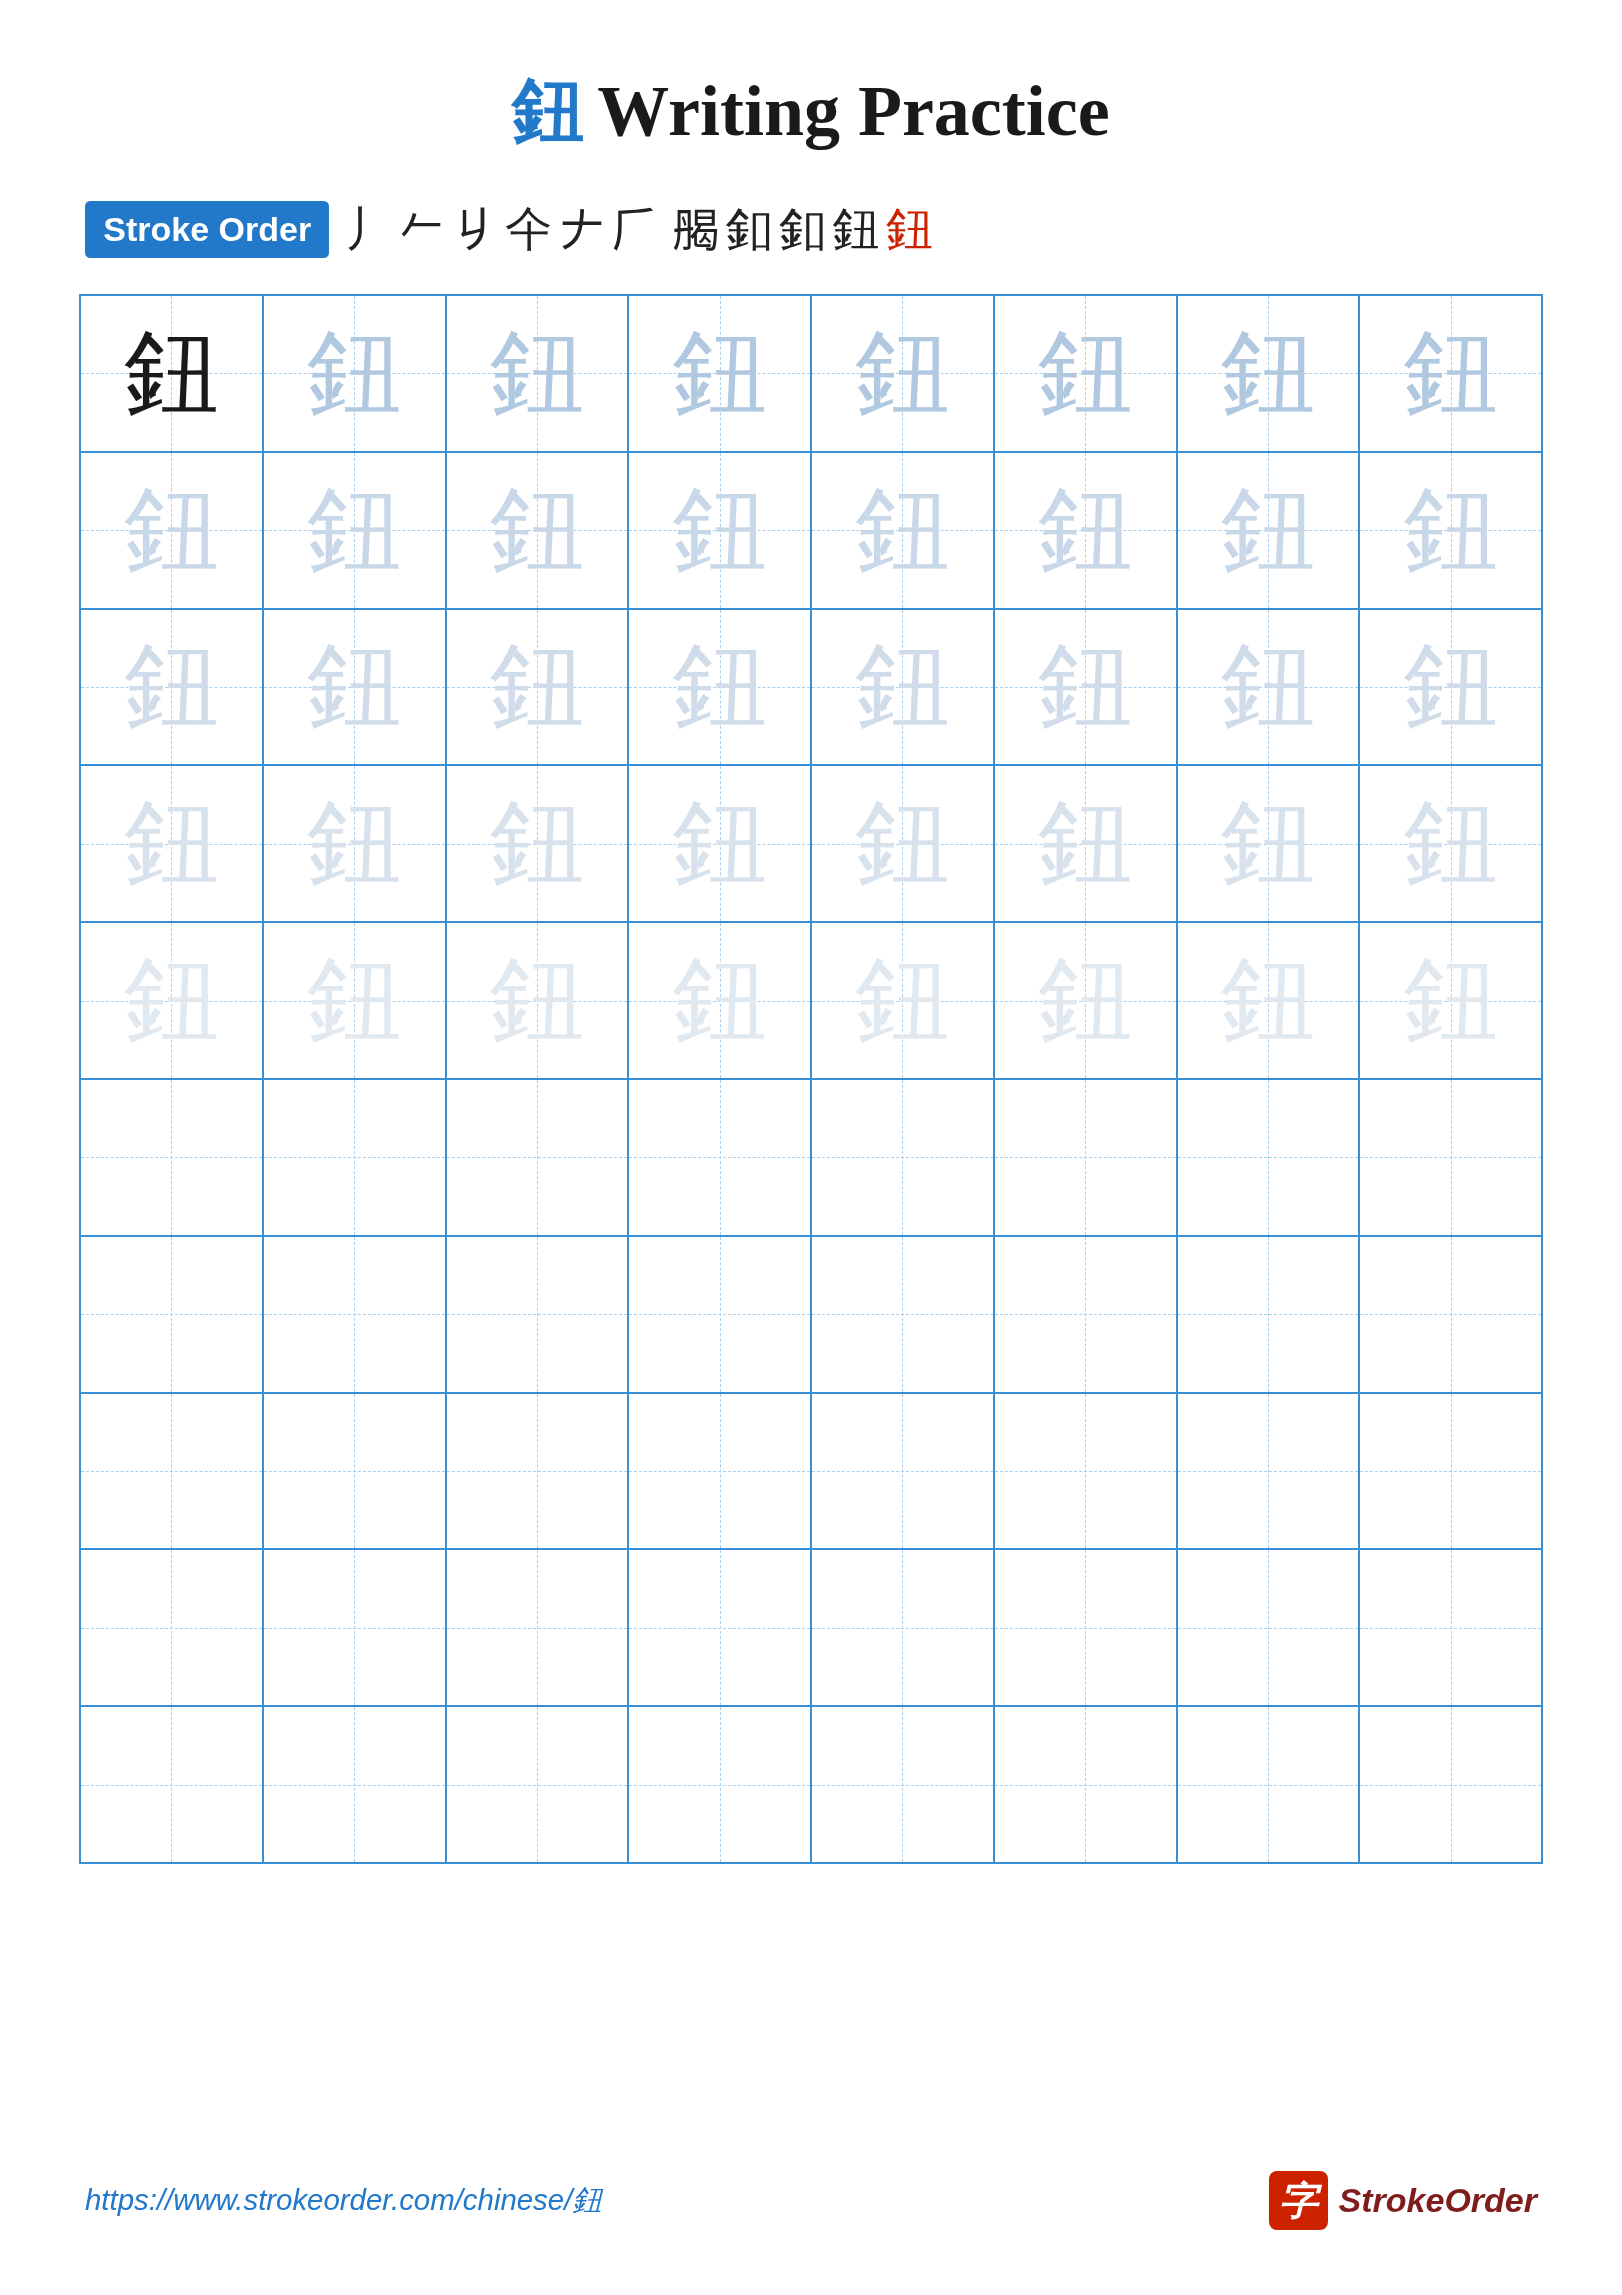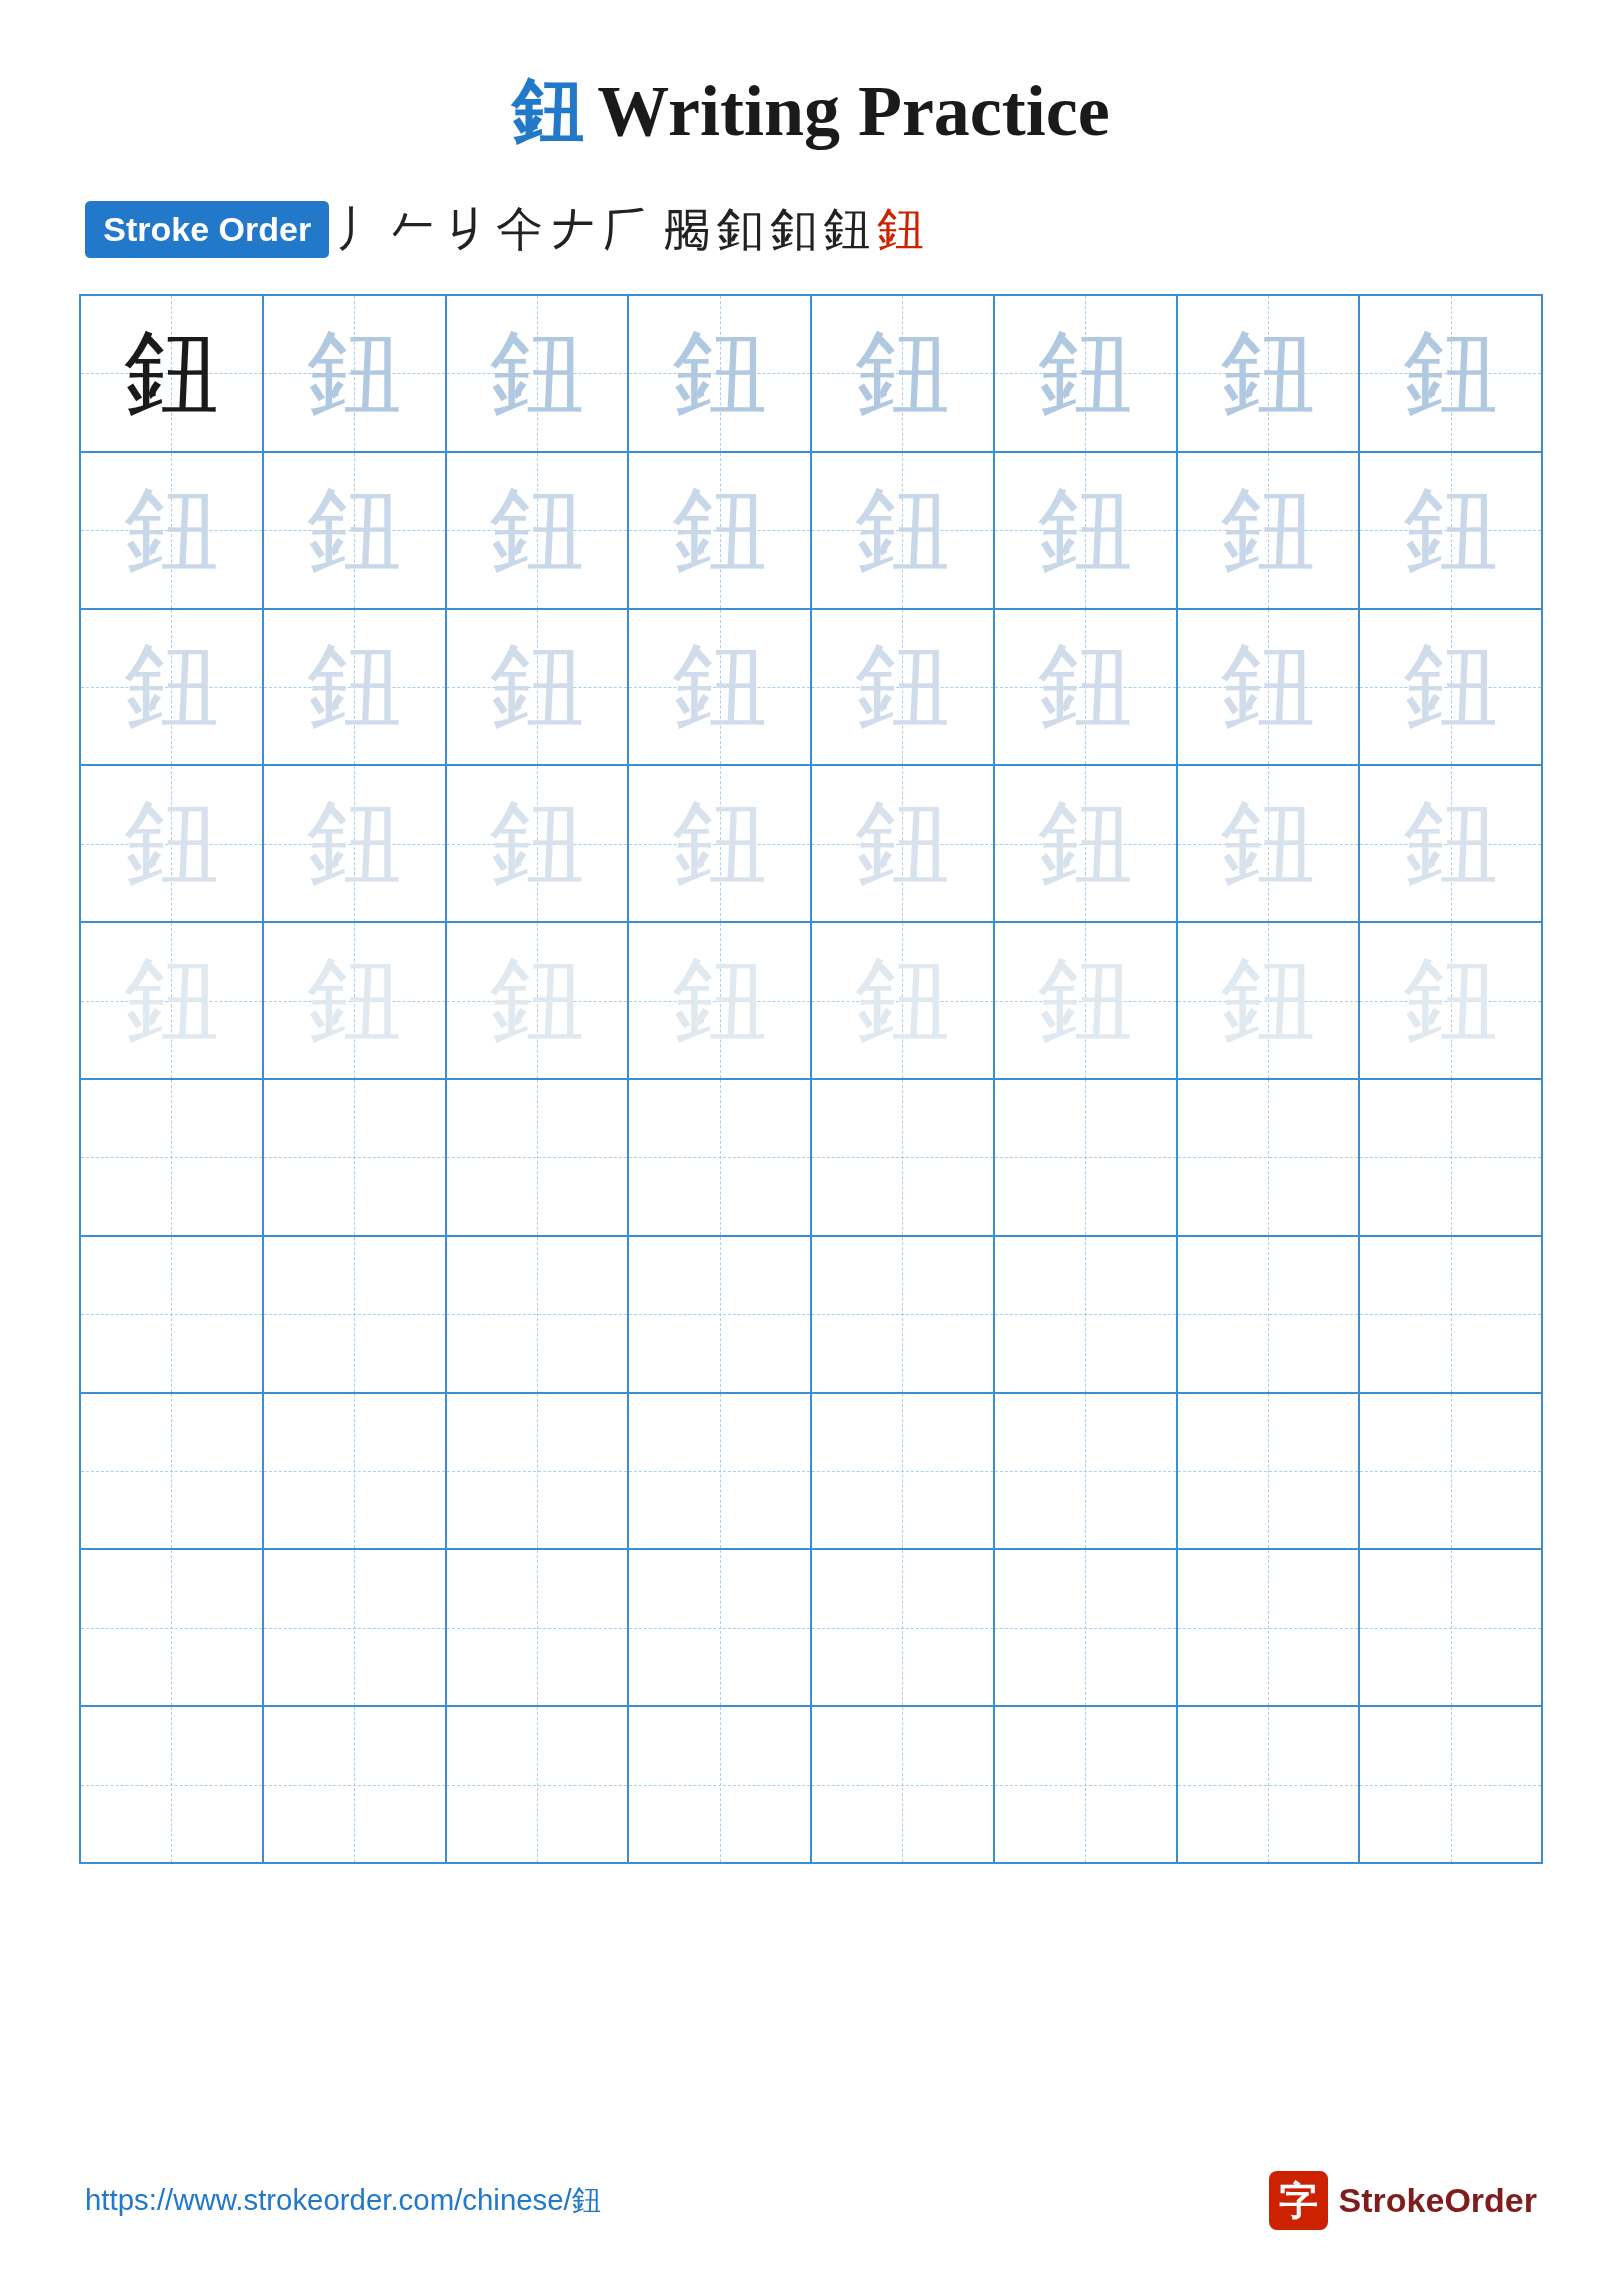--- a/index.html
+++ b/index.html
@@ -25,21 +25,21 @@
     .title-char {
       color: #2278c9;
       margin-right: 13px;
     }
 
     .stroke-order-section {
       display: flex;
       align-items: center;
       padding: 0 85px;
       margin-bottom: 33px;
-      gap: 6px;
+      gap: 15px;
     }
 
     .stroke-order-badge {
       background: #2278c9;
       color: white;
       padding: 9.2px 18.3px;
       border-radius: 5.2px;
       font-size: 34px;
       font-weight: bold;
       white-space: nowrap;
@@ -131,20 +131,21 @@
 
     
     .footer {
       position: absolute;
       bottom: 65px;
       left: 85px;
       right: 85px;
       display: flex;
       align-items: center;
       justify-content: space-between;
+      font-style: italic;
     }
 
     .footer-url {
       font-size: 29.4px;
       color: #2278c9;
       font-family: sans-serif;
     }
 
     .footer-logo {
       display: flex;

